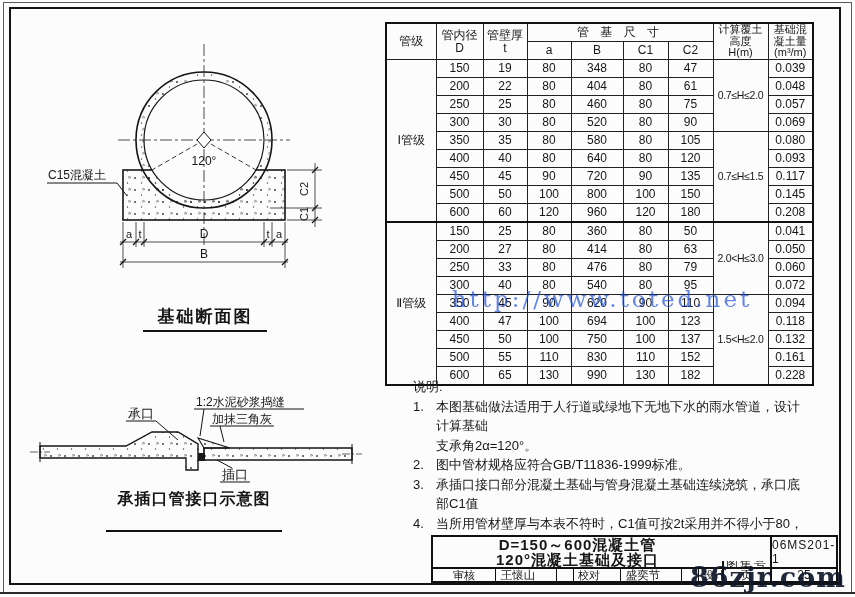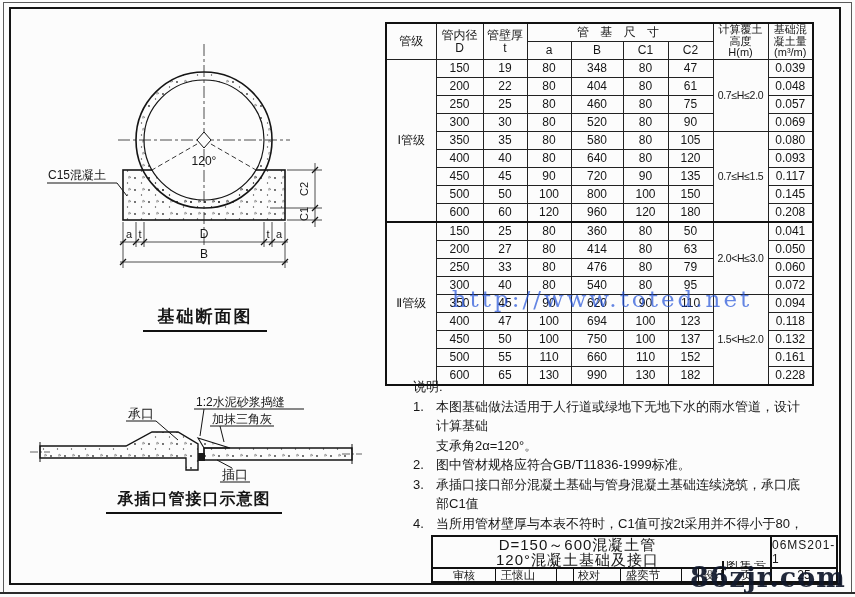--- a/index.html
+++ b/index.html
@@ -27,21 +27,21 @@
   .note-body{flex:1;}
 
   
   #titleblock{position:absolute;left:431px;top:535px;width:407px;height:48px;
       border:2px solid #111;box-sizing:border-box;display:grid;
       grid-template-columns:289px 48px auto;grid-template-rows:30px 14px;background:#fcfcfc;}
   .tb-cell{border-left:2px solid #111;border-top:2px solid #111;display:flex;
       align-items:center;justify-content:center;overflow:hidden;}
   .tb-r1c1,.tb-r1c2,.tb-r1c3{border-top:none;}
   .tb-r1c1,.tb-r2c1{border-left:none;}
-  .tb-title{flex-direction:column;font-weight:normal;font-size:15px;line-height:15px;letter-spacing:1px;}
+  .tb-title{flex-direction:column;font-weight:bold;font-size:15px;line-height:15px;letter-spacing:1px;}
   .tb-label{font-size:12px;letter-spacing:2px;margin-top:24px;}
   .tb-no{font-size:12px;letter-spacing:1px;}
   .tb-sign{display:flex;align-items:stretch;justify-content:flex-start;}
   .sg{display:flex;align-items:center;justify-content:center;border-left:1px solid #111;
       font-size:11px;white-space:nowrap;overflow:hidden;margin-left:16px;}
   .sg:first-child{border-left:none;}
   .sg-label{width:30px;flex:none;}
   .sg-name{width:44px;flex:none;font-size:11.5px;}
   .sg-sig{flex:1;}
   .tb-page{font-size:12px;}
@@ -51,21 +51,21 @@
       font-family:"DejaVu Serif",serif;font-size:23px;color:#1d4ed8;opacity:.68;letter-spacing:3px;}
   #wm-red{position:absolute;left:690px;top:562px;z-index:9;font-family:"DejaVu Serif",serif;
       font-size:27px;font-weight:bold;color:#0f172a;letter-spacing:1px;opacity:.92;}
 
   
   .diag{position:absolute;}
   .caption{position:absolute;text-align:center;font-weight:bold;}
   #caption1{left:143px;top:277px;width:124px;font-size:17px;letter-spacing:2px;
       border-bottom:2px solid #111;padding-bottom:2px;margin-top:28px;}
   #caption2{left:106px;top:489px;width:176px;font-size:16px;letter-spacing:1px;
-      border-bottom:2px solid #111;padding-bottom:2px;}
+      border-bottom:2px solid #111;padding-bottom:20px;}
   svg text{font-family:"Liberation Sans",sans-serif;fill:#161616;}
 </style>
 </head>
 <body>
 
 <div id="page">
   <div id="edge"></div>
   <div id="frame"></div>
   <div id="scanline"></div>
 
@@ -342,21 +342,21 @@
           <td>100</td>
           <td>750</td>
           <td>100</td>
           <td>137</td>
           <td class="vol-cell">0.132</td>
         </tr>
         <tr>
           <td>500</td>
           <td>55</td>
           <td>110</td>
-          <td>660</td>
+          <td>830</td>
           <td>110</td>
           <td>152</td>
           <td class="vol-cell">0.161</td>
         </tr>
         <tr>
           <td>600</td>
           <td>65</td>
           <td>130</td>
           <td>990</td>
           <td>130</td>

